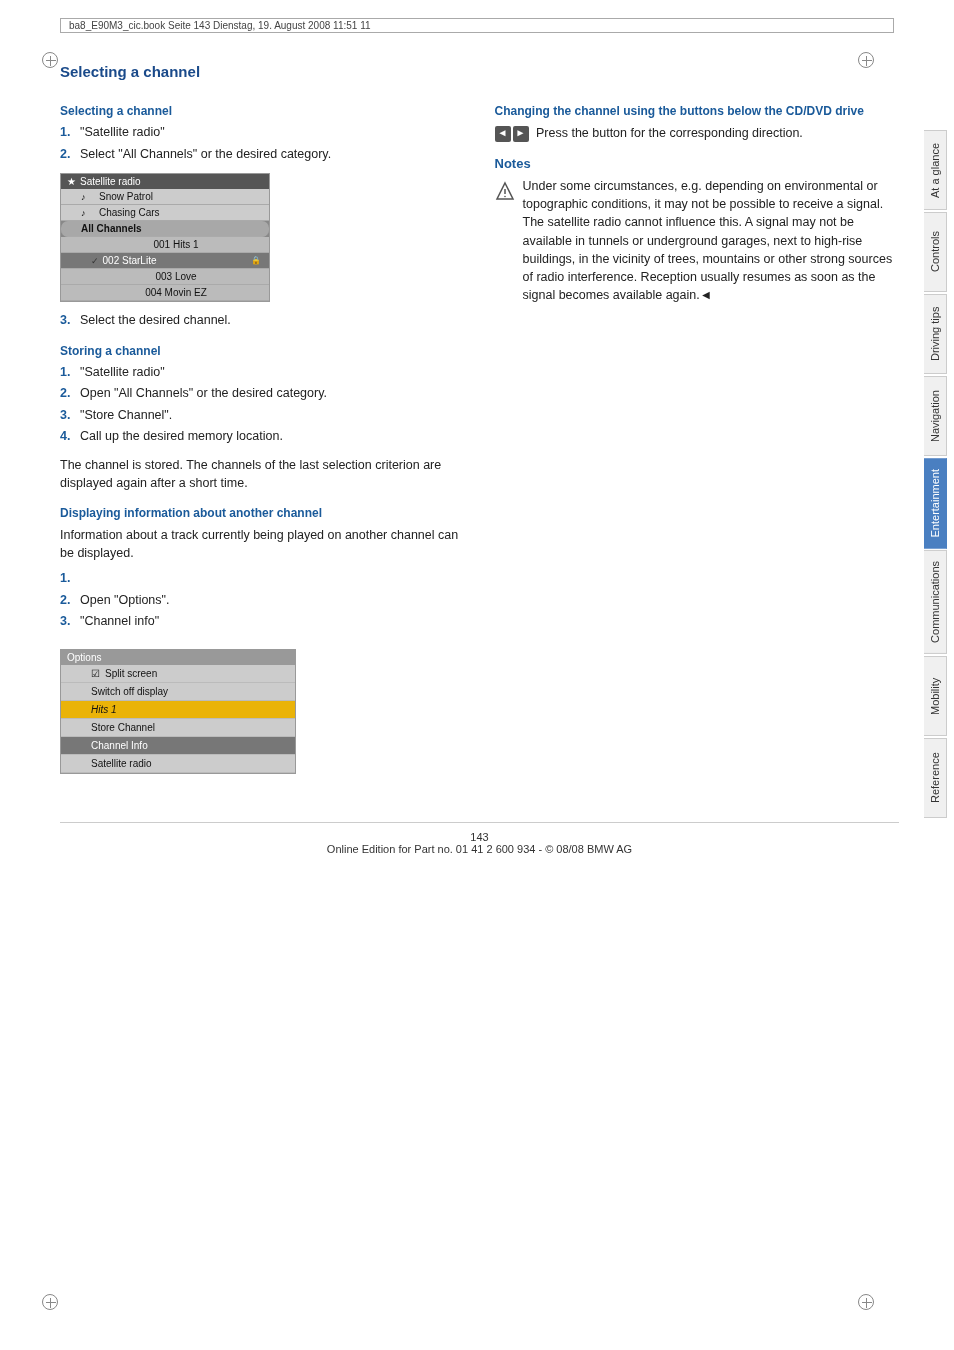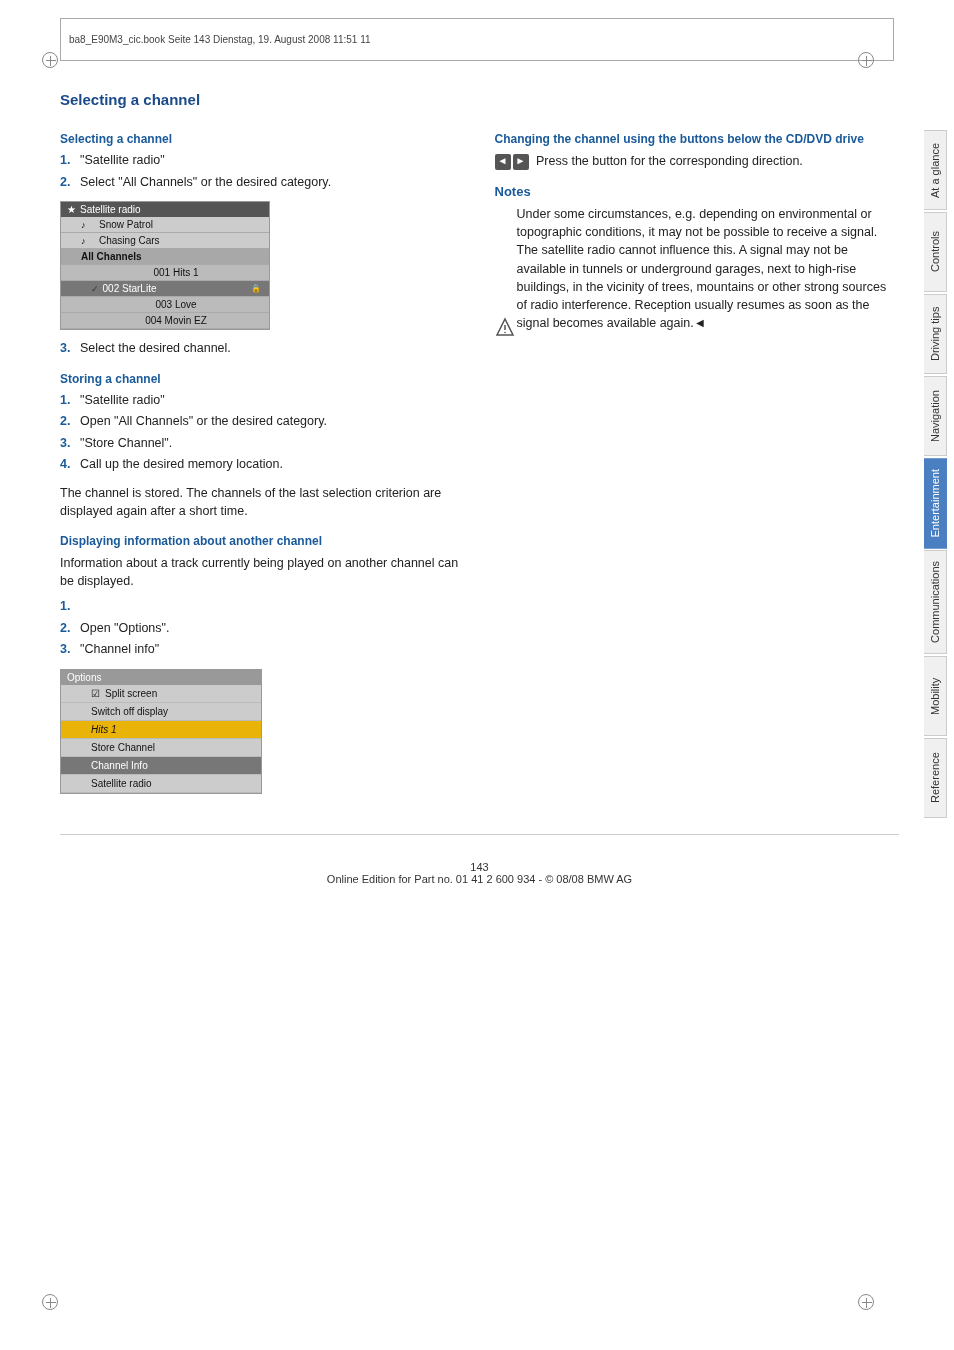--- a/index.html
+++ b/index.html
@@ -10,21 +10,21 @@
       font-family: Arial, Helvetica, sans-serif;
       font-size: 13px;
       color: #222;
       position: relative;
     }
 
     
     .file-header {
       border: 1px solid #aaa;
       margin: 18px 60px 0 60px;
-      padding: 15px 8px;
+      padding: 1px 8px;
       font-size: 10px;
       color: #444;
       display: flex;
       align-items: center;
       gap: 6px;
     }
 
     
     .right-sidebar {
       width: 38px;
@@ -139,20 +139,21 @@
       padding: 2px 8px 2px 20px;
       border-bottom: 1px solid #aaa;
       color: #111;
       display: flex;
       align-items: center;
       gap: 4px;
     }
     .screen-row.highlighted {
       background: #a8a8a8;
       font-weight: bold;
+      border-radius: 7px;
     }
     .screen-row.sub {
       padding-left: 30px;
       background: #bbb;
       justify-content: center;
     }
     .screen-row.sub.active {
       background: #999;
     }
     .check-mark {
@@ -161,22 +162,22 @@
     }
     .screen-row-icon {
       font-size: 9px;
       width: 14px;
     }
 
     
     .options-mockup {
       border: 1px solid #999;
       background: #ddd;
-      margin: 10px 0;
-      width: 202px;
+      margin: 18px 0;
+      width: 236px;
       overflow: hidden;
     }
     .options-title-bar {
       background: #999;
       color: white;
       font-size: 10px;
       padding: 2px 6px;
       display: flex;
       align-items: center;
       gap: 4px;
@@ -208,23 +209,22 @@
       font-size: 13px;
       font-weight: bold;
       color: #1a5a9a;
       margin-bottom: 6px;
       margin-top: 14px;
     }
 
     
     .note-block {
       display: flex;
-      gap: 2px;
+      gap: 8px;
       margin-bottom: 8px;
-      align-items: flex-end;
     }
 
     
     .btn-pair {
       display: inline-flex;
       gap: 2px;
       margin-right: 4px;
       vertical-align: middle;
     }
     .arrow-btn {
@@ -239,21 +239,21 @@
       border-radius: 2px;
     }
 
     
     .page-footer {
       text-align: center;
       margin-top: 30px;
       font-size: 11px;
       color: #333;
       border-top: 1px solid #ccc;
-      padding-top: 26px;
+      padding-top: 8px;
     }
 
     
     .corner-marks {
       position: absolute;
       top: 0; left: 0; right: 38px; bottom: 0;
       pointer-events: none;
     }
     .corner-crosshair {
       position: absolute;

